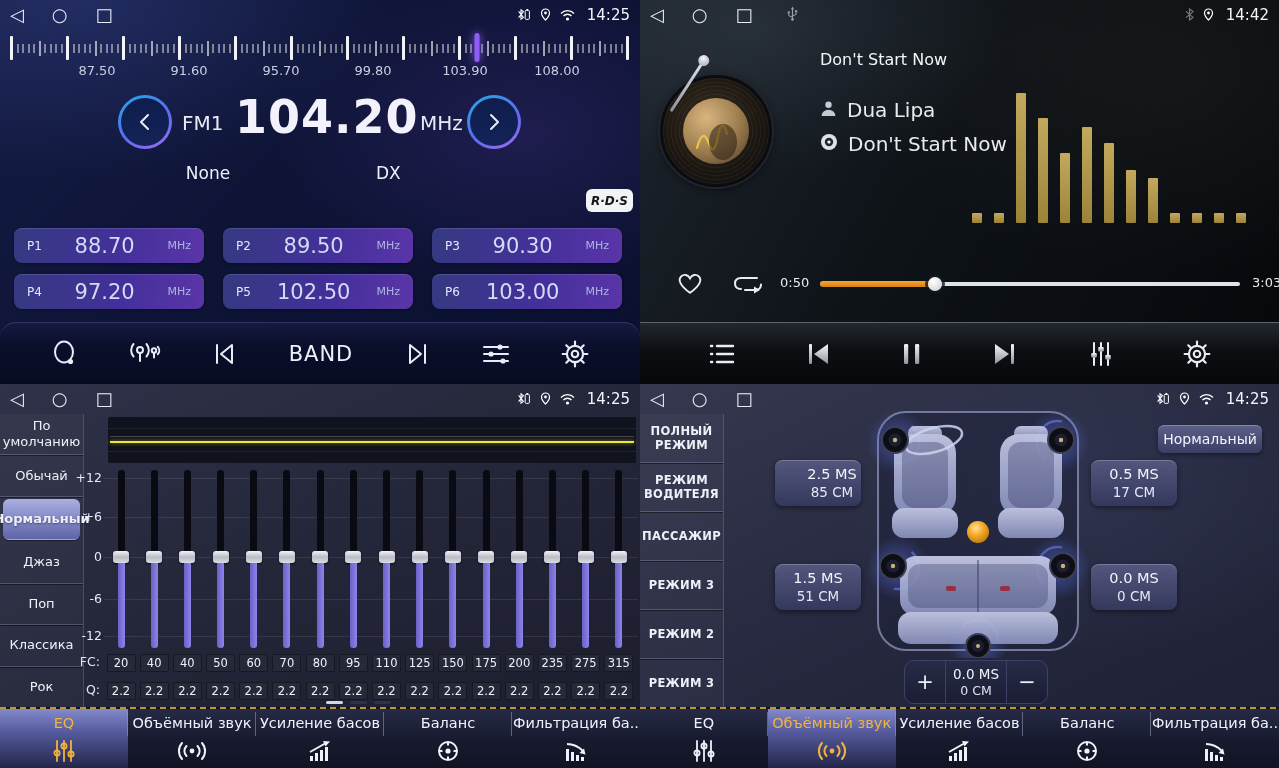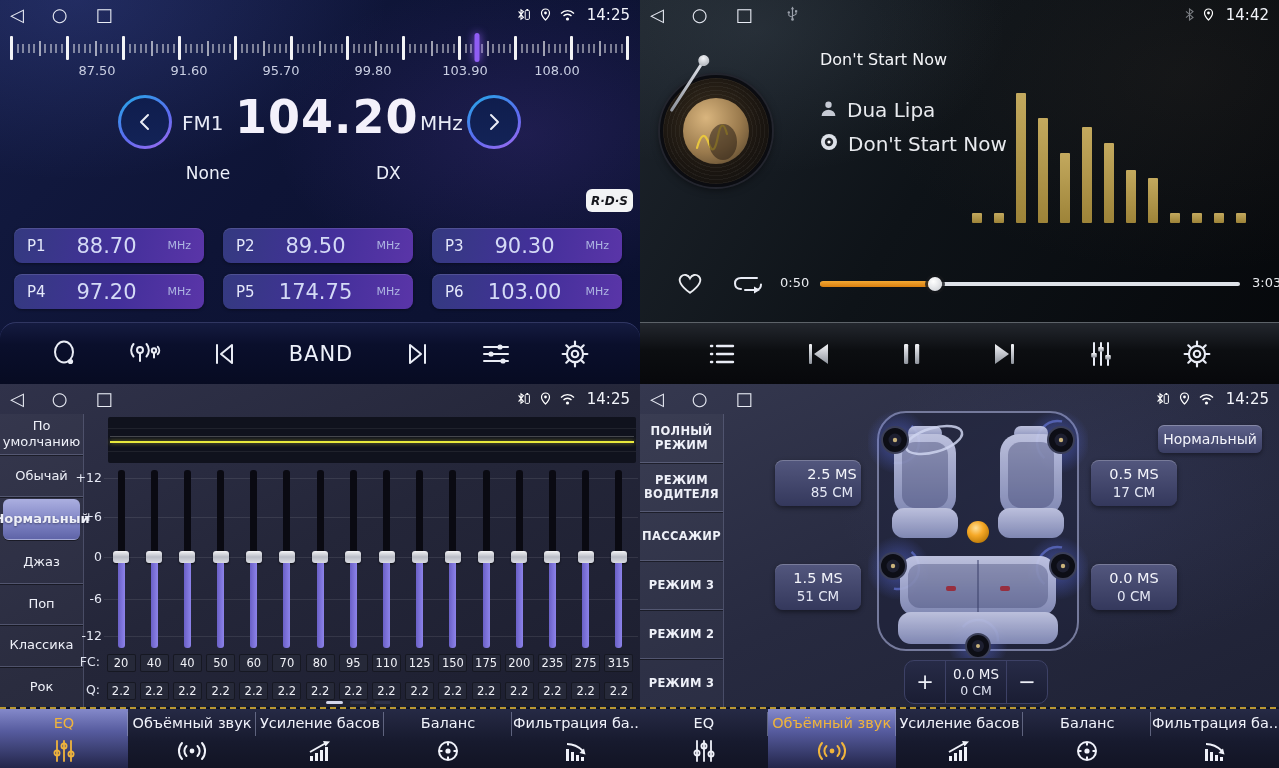--- a/index.html
+++ b/index.html
@@ -47,21 +47,21 @@
   .freq-unit { position:absolute; left:420px; top:111px; font-size:20px; color:#e8ebf7; }
   .station-name { position:absolute; left:168px; top:163px; width:80px; text-align:center; font-size:17px; color:#eceff9; }
   .dx-mode { position:absolute; left:376px; top:163px; font-size:17px; color:#eceff9; }
   .rds-badge { position:absolute; left:586px; top:189px; width:47px; height:23px; background:#f2f3f5; color:#15161c;
     border-radius:6px; display:flex; align-items:center; justify-content:center; font-size:12px; font-weight:700; font-style:italic; }
 
   .preset-grid { position:absolute; left:14px; right:18px; top:228px; display:grid; grid-template-columns:repeat(3,1fr); gap:11px 19px; }
   .preset { height:35px; border-radius:8px; padding:0 13px; display:flex; align-items:center;
     background:linear-gradient(100deg,#343a80 0%,#43309a 55%,#5a35a8 100%);
     box-shadow:0 1px 3px rgba(0,0,0,.4), inset 0 1px 0 rgba(255,255,255,.12); cursor:pointer; }
-  .p-id { font-size:15px; color:#e4e8fa; }
+  .p-id { font-size:12px; color:#e4e8fa; }
   .p-freq { flex:1; text-align:center; font-size:21px; color:#d4daf6; }
   .p-unit { font-size:11px; color:#aeb6e2; }
 
   .toolbar { position:absolute; left:0; right:0; bottom:0; height:62px; display:flex; align-items:center; justify-content:space-evenly; }
   .tl-toolbar { background:linear-gradient(180deg,#151b40 0%,#0a0f2c 35%,#070b22 100%); border-radius:16px 16px 0 0; border-top:1px solid rgba(125,135,215,.35); }
   .tr-toolbar { background:linear-gradient(180deg,#23272e 0%,#0c0e11 45%,#07080b 100%); border-top:1px solid rgba(200,210,220,.45); }
   .tool-btn { display:flex; align-items:center; justify-content:center; cursor:pointer; }
   .band-text { font-size:21px; letter-spacing:1px; color:#eef1fa; cursor:pointer; }
 
   
@@ -342,21 +342,21 @@
         <span class="p-freq">90.30</span>
         <span class="p-unit">MHz</span>
       </div>
         <div class="preset">
         <span class="p-id">P4</span>
         <span class="p-freq">97.20</span>
         <span class="p-unit">MHz</span>
       </div>
         <div class="preset">
         <span class="p-id">P5</span>
-        <span class="p-freq">174.75</span>
+        <span class="p-freq">102.50</span>
         <span class="p-unit">MHz</span>
       </div>
         <div class="preset">
         <span class="p-id">P6</span>
         <span class="p-freq">103.00</span>
         <span class="p-unit">MHz</span>
       </div>
       </div>
 
     <div class="toolbar tl-toolbar">

